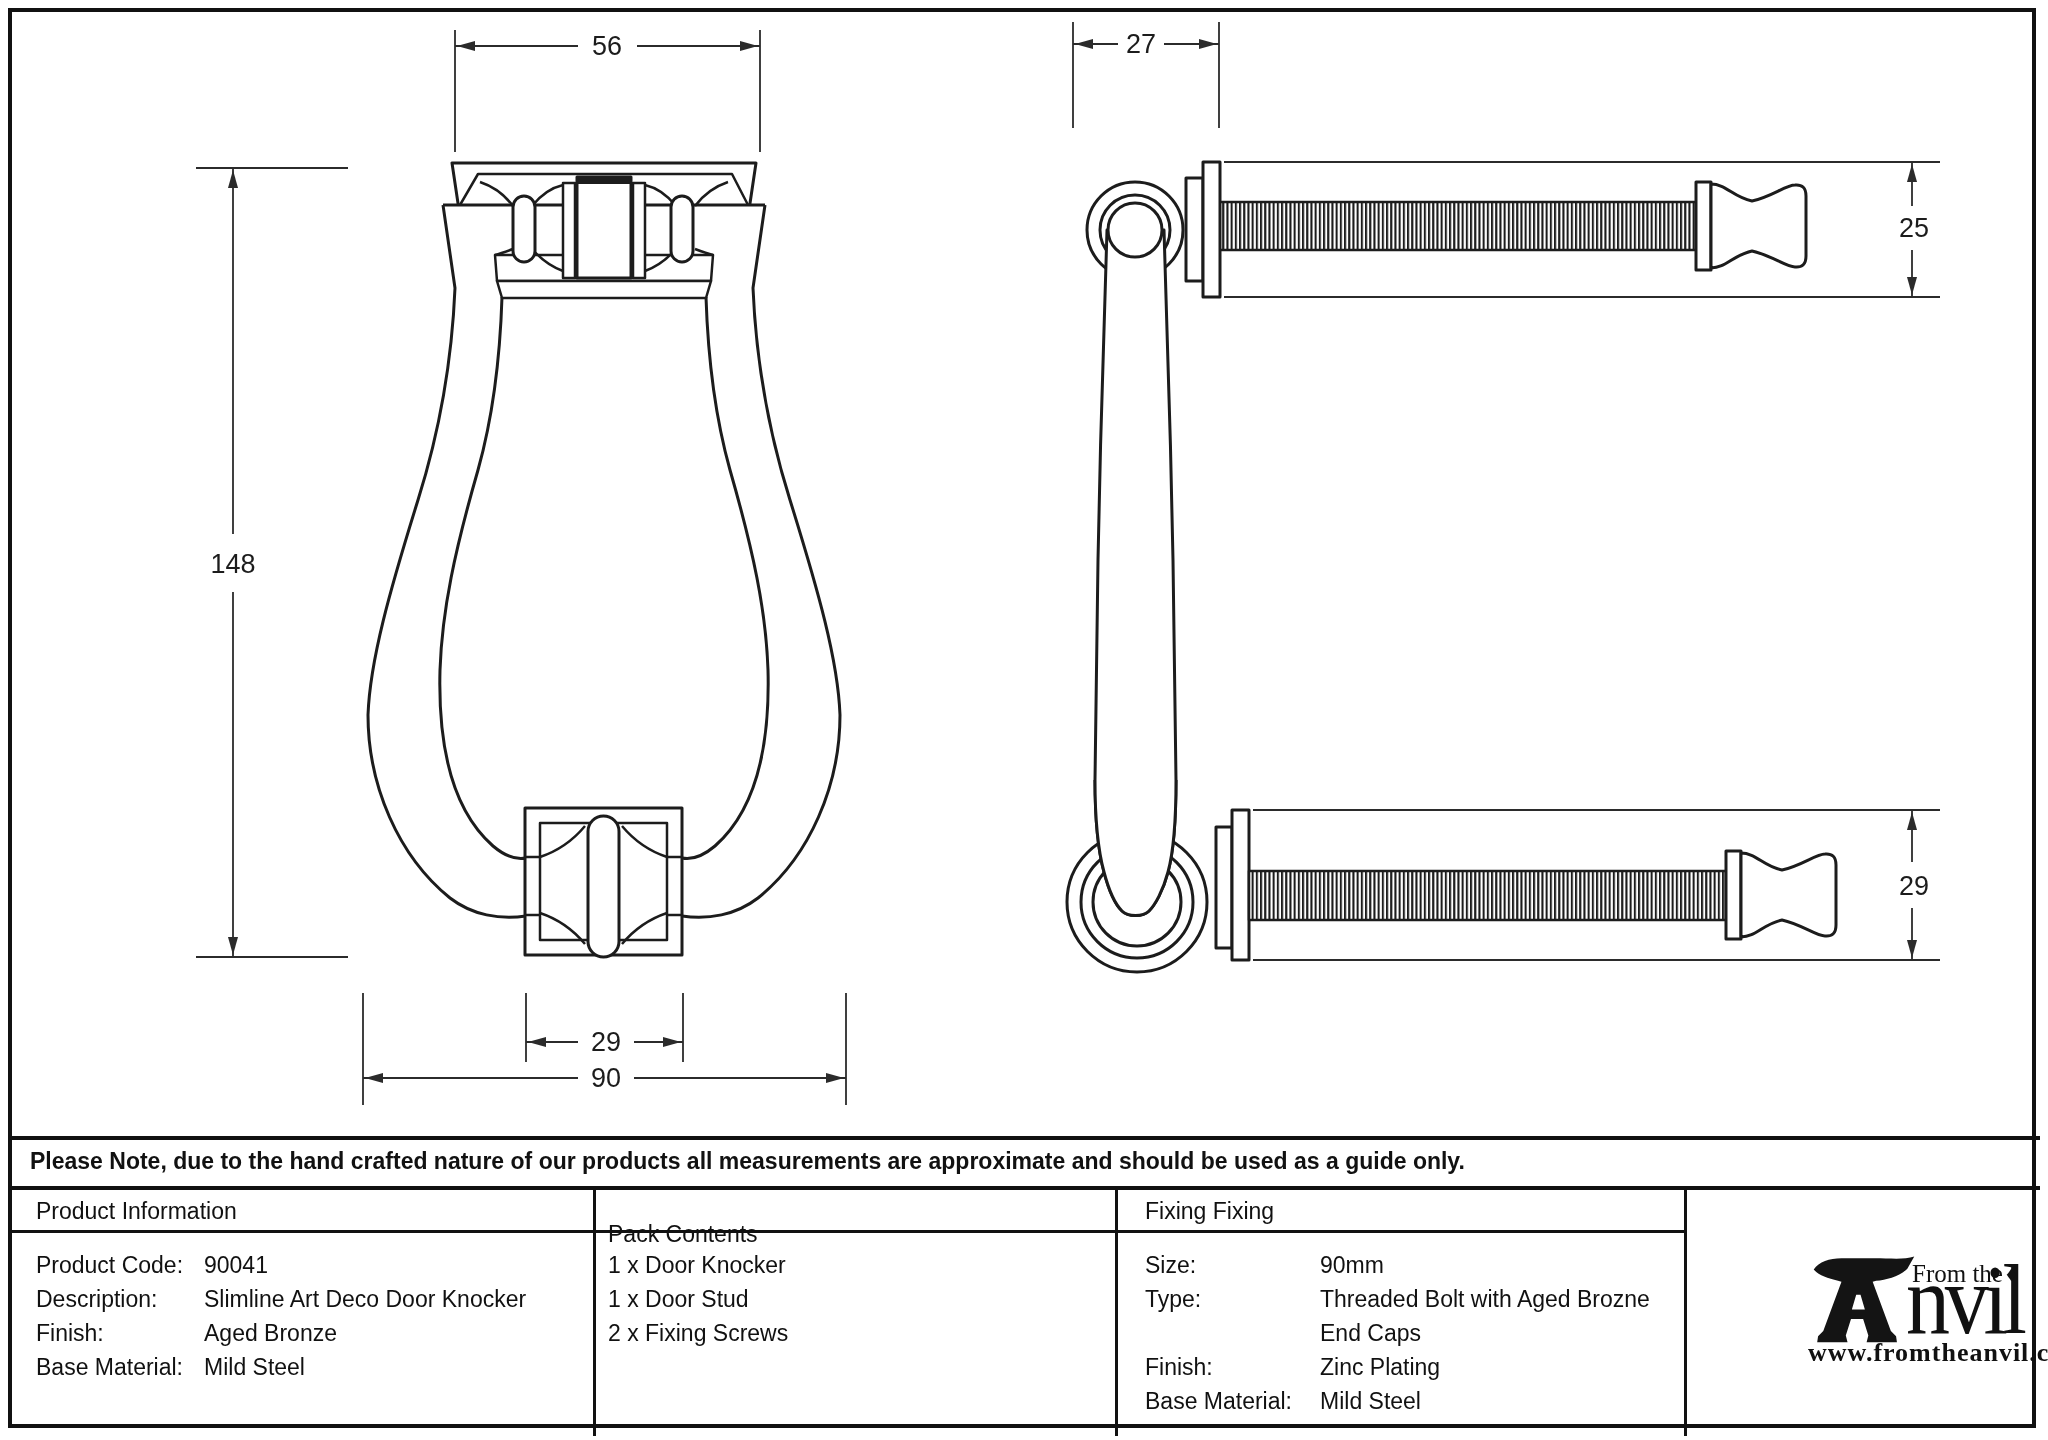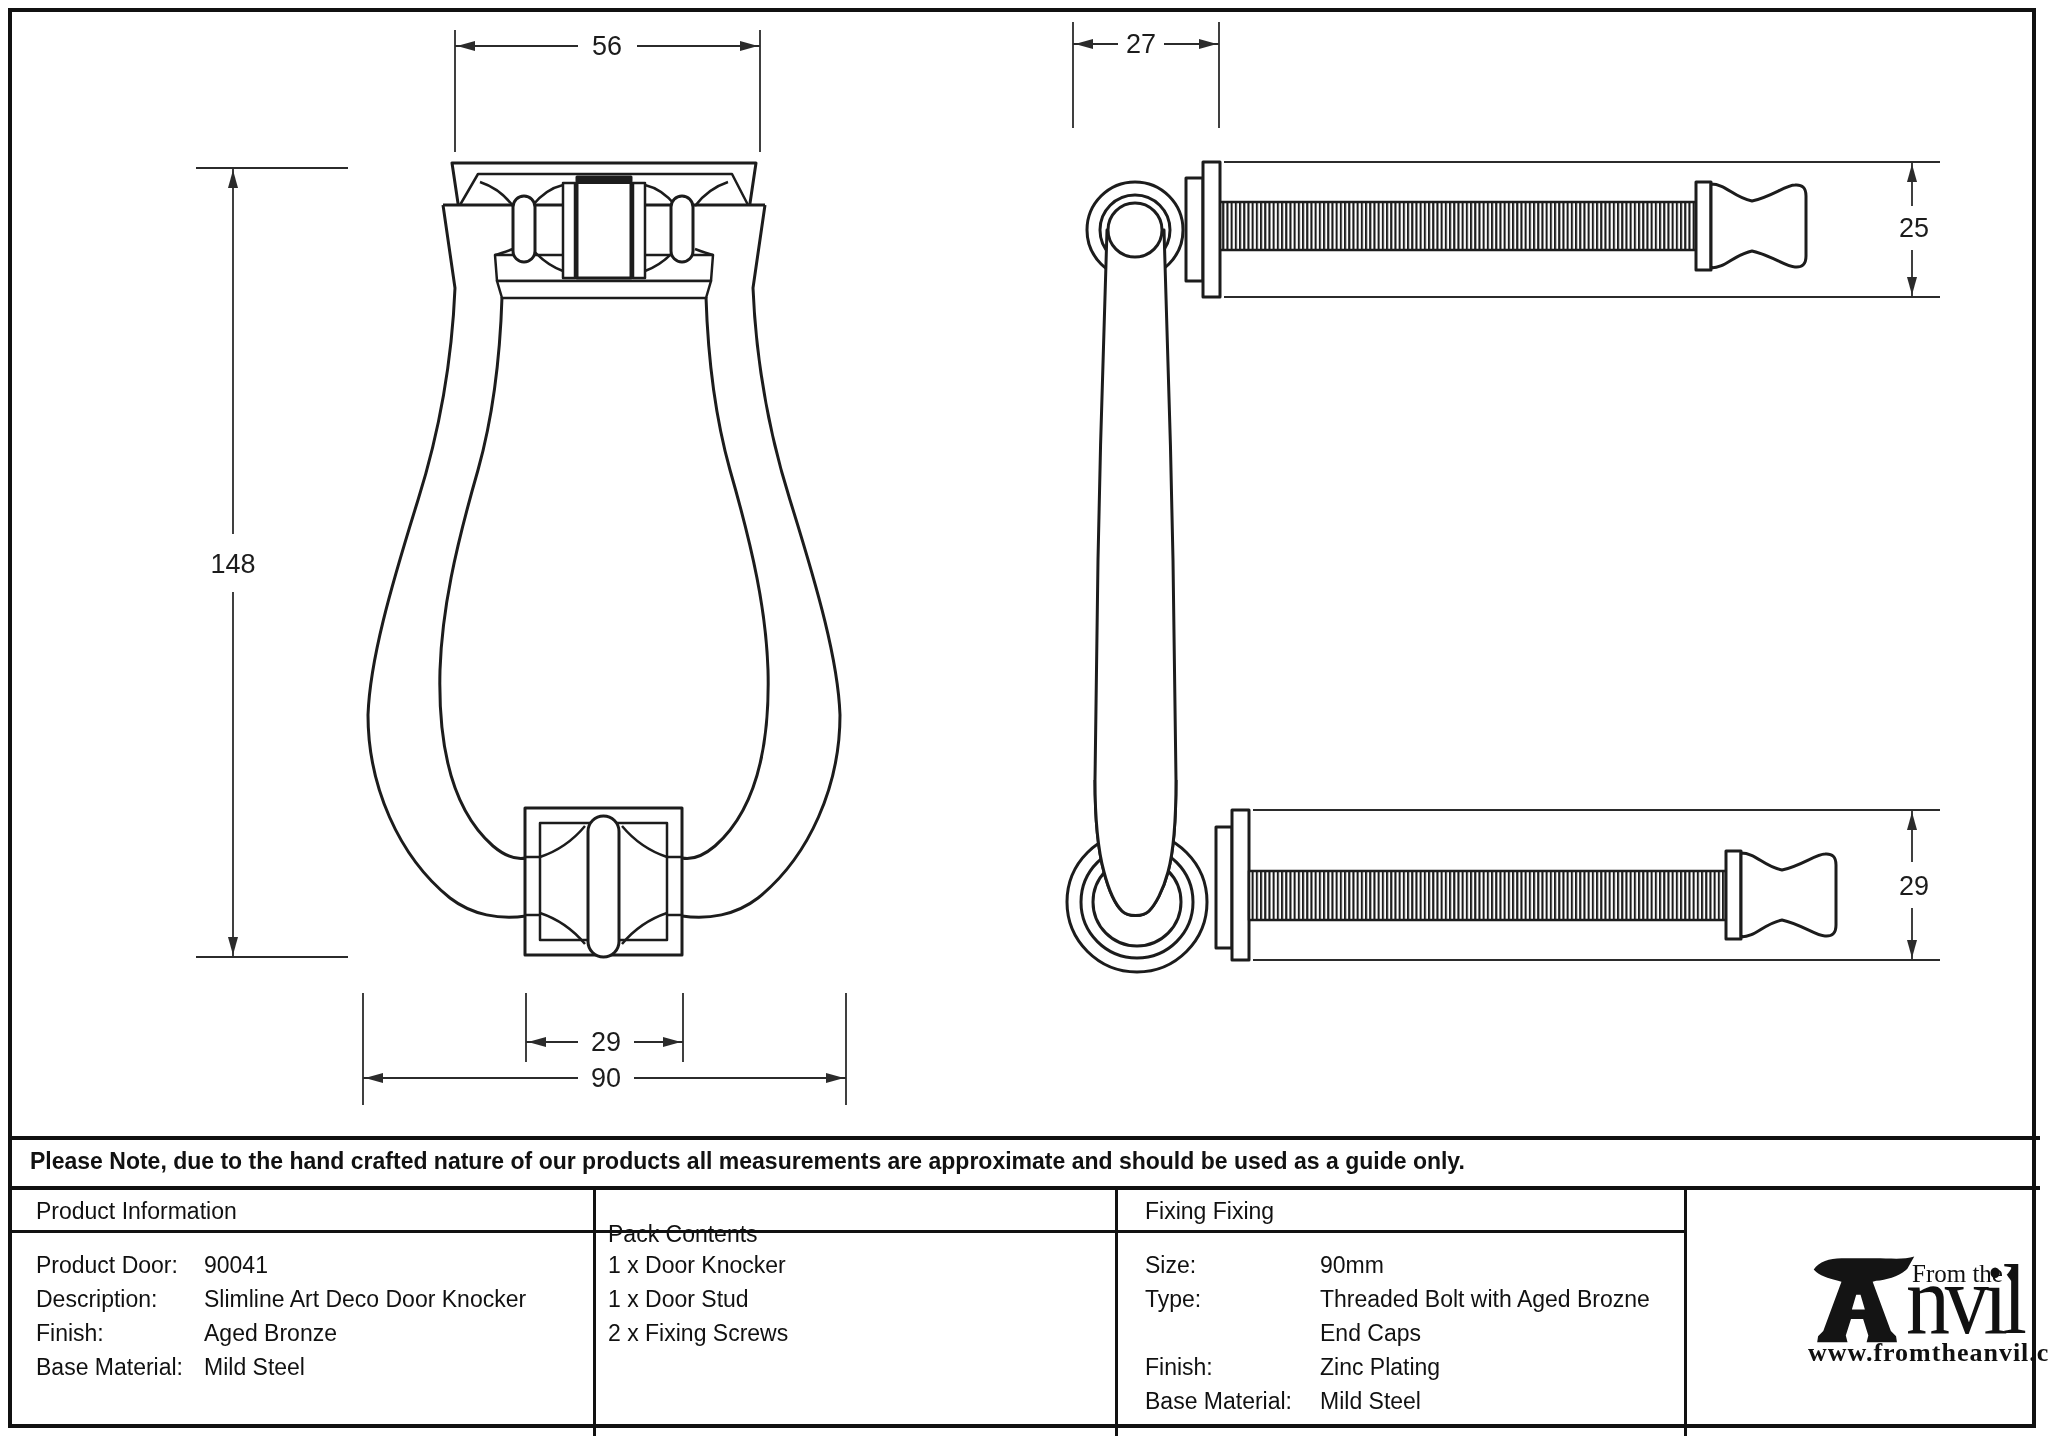--- a/index.html
+++ b/index.html
@@ -201,21 +201,21 @@
 <div class="vline" style="left:1115px;top:1190px;height:246px;"></div>
 <div class="vline" style="left:1684px;top:1190px;height:246px;"></div>
 
 <div class="note-text">Please Note, due to the hand crafted nature of our products all measurements are approximate and should be used as a guide only.</div>
 
 <div class="hdr" style="left:36px;">Product Information</div>
 <div class="hdr" style="left:608px;margin-top:23px;">Pack Contents</div>
 <div class="hdr" style="left:1145px;">Fixing Fixing</div>
 
 <div class="kv kv-pi">
-  <span>Product Door:</span>
+  <span>Product Code:</span>
     <span>90041</span>
   <span>Description:</span>
     <span>Slimline Art Deco Door Knocker</span>
   <span>Finish:</span>
     <span>Aged Bronze</span>
   <span>Base Material:</span>
     <span>Mild Steel</span>
 </div>
 
 <div class="list">

